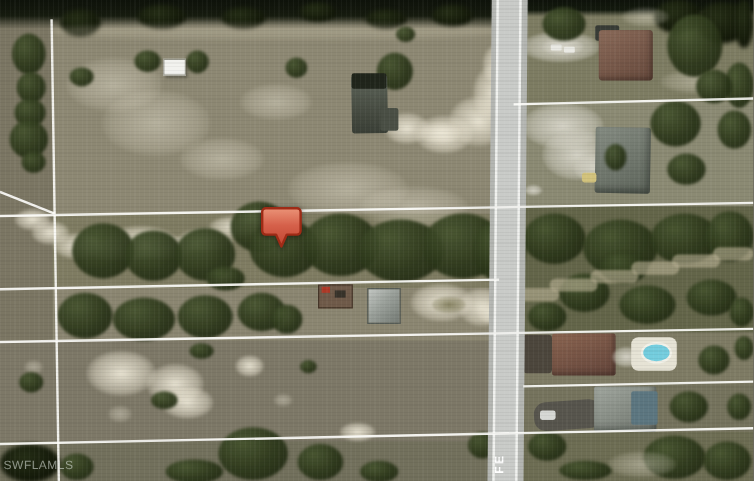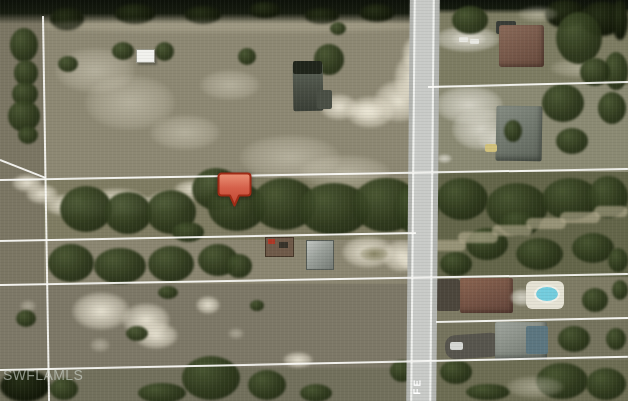--- a/index.html
+++ b/index.html
@@ -23,21 +23,21 @@
   .c{position:absolute;border-radius:50%;
      background:radial-gradient(ellipse,rgba(216,214,202,.95) 0%,rgba(207,205,192,.55) 55%,rgba(205,203,190,0) 80%);
      filter:blur(1px);}
   
   .tr{position:absolute;border-radius:6px;background:rgba(186,179,150,.6);filter:blur(1px);}
   
   .line{position:absolute;height:2px;background:rgba(253,253,250,.92);transform-origin:left center;}
   .grain{position:absolute;inset:0;pointer-events:none;
      background-image:repeating-linear-gradient(0deg,rgba(0,0,0,.045) 0 1px,transparent 1px 3px),
                       repeating-linear-gradient(90deg,rgba(255,255,255,.035) 0 1px,transparent 1px 4px);}
-  .wm{position:absolute;left:3px;top:367px;font-size:14px;letter-spacing:.4px;
+  .wm{position:absolute;left:3px;top:383px;font-size:10px;letter-spacing:.4px;
       color:rgba(208,214,207,.62);}
   .roadtxt{position:absolute;left:5px;top:380px;width:18px;color:#fff;
       font-weight:bold;font-size:10px;letter-spacing:2px;writing-mode:vertical-rl;
       transform:rotate(180deg);}
 </style>
 </head>
 <body>
 
 <div class="stage">
 

